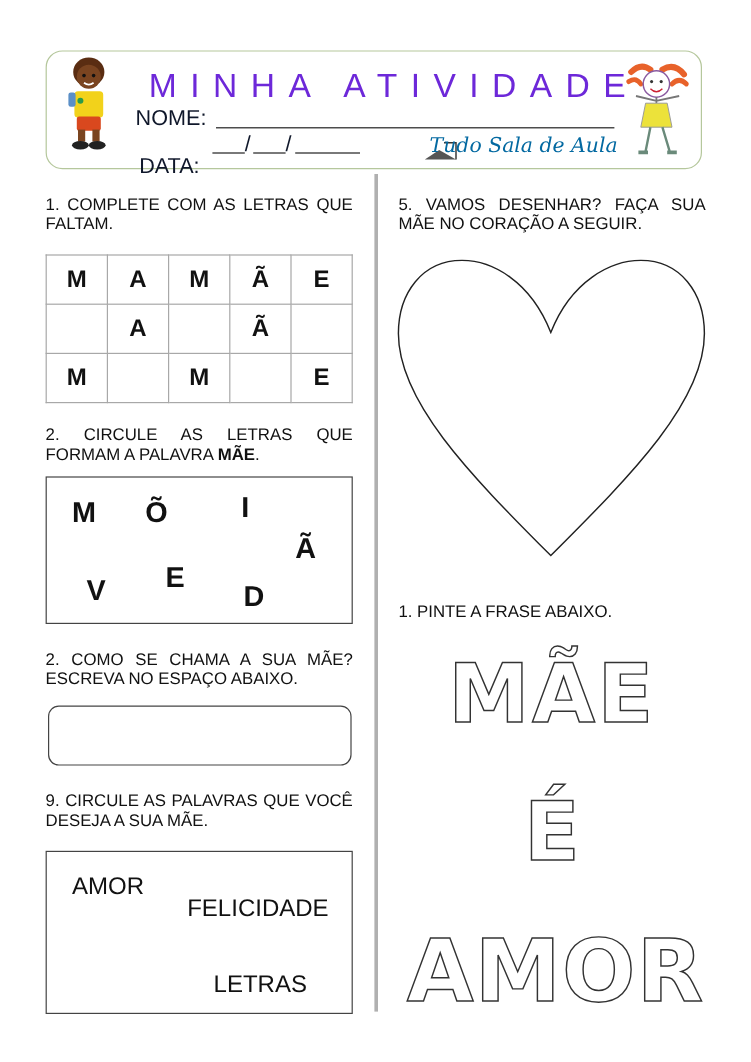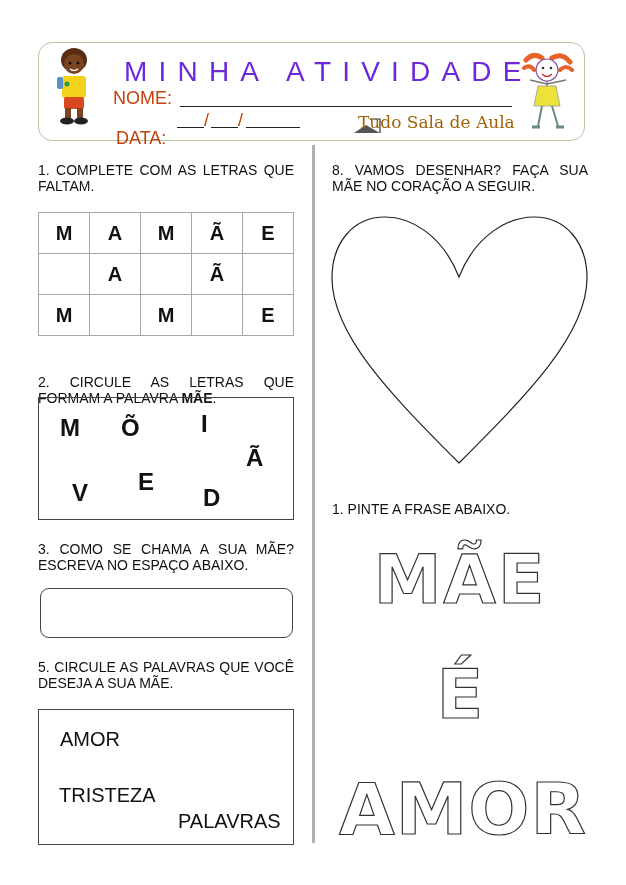--- a/index.html
+++ b/index.html
@@ -1,22 +1,22 @@
 <!DOCTYPE html>
 <html><head>
 <meta charset="utf-8">
 <style>
   html, body { margin:0; padding:0; background:#ffffff; }
   body { width:626px; height:885px; position:relative; overflow:hidden; font-family:"Liberation Sans", sans-serif; color:#111; }
   .abs { position:absolute; }
   .header-box { left:38px; top:42px; width:547px; height:99px; border:1.5px solid #b5c79c; border-radius:14px; box-sizing:border-box; }
   .title { left:124px; top:56px; font-size:28px; letter-spacing:11.2px; white-space:nowrap; color:#6d28d9; }
-  .field-label { font-size:18px; color:#c2410c; white-space:nowrap; }
+  .field-label { font-size:18px; color:#0f172a; white-space:nowrap; }
   .underline { border-bottom:1.5px solid #222; height:0; }
-  .logo { left:358px; top:112px; font-family:"DejaVu Serif", serif; font-size:17px; color:#a16207; white-space:nowrap; }
+  .logo { left:358px; top:112px; font-family:"DejaVu Serif", serif; font-style:italic; font-size:17px; color:#0369a1; white-space:nowrap; }
   .divider { left:312px; top:145px; width:3px; height:698px; background:#b0b0b0; }
   .q { font-size:14px; line-height:16px; color:#111; text-align:justify; text-align-last:left; }
   table.letters { border-collapse:collapse; position:absolute; left:38px; top:212px; }
   table.letters td { width:50px; height:40px; border:1px solid #a8a8a8; text-align:center; vertical-align:middle; font-weight:bold; font-size:20px; padding:0; }
   .box { border:1.5px solid #444; box-sizing:border-box; }
   .scatter-letter { font-weight:bold; font-size:24px; color:#111; }
   .word { font-size:20px; color:#111; white-space:nowrap; }
   .outline-word { font-family:"DejaVu Sans", sans-serif; font-weight:bold; color:#fff; -webkit-text-stroke:1.2px #333; white-space:nowrap; text-align:center; }
 </style>
 </head>
@@ -93,44 +93,44 @@
   <tr>
     <td>M</td>
     <td></td>
     <td>M</td>
     <td></td>
     <td>E</td>
   </tr>
 </tbody>
   </table>
 
-<div class="abs q" style="left:38px;top:374px;width:256px">
+<div class="abs q" style="left:38px;top:354px;width:256px">
   <span>2. CIRCULE AS LETRAS QUE FORMAM A PALAVRA </span><b>MÃE</b><span>.</span>
 </div>
 <div class="abs box" style="left:38px;top:397px;width:256px;height:123px">
   <span class="abs scatter-letter" style="left:21px;top:16px">M</span>
   <span class="abs scatter-letter" style="left:82px;top:16px">Õ</span>
   <span class="abs scatter-letter" style="left:162px;top:12px">I</span>
   <span class="abs scatter-letter" style="left:207px;top:46px">Ã</span>
   <span class="abs scatter-letter" style="left:33px;top:81px">V</span>
   <span class="abs scatter-letter" style="left:99px;top:70px">E</span>
   <span class="abs scatter-letter" style="left:164px;top:86px">D</span>
 </div>
 
-<div class="abs q" style="left:38px;top:541px;width:256px">3. COMO SE CHAMA A SUA MÃE? ESCREVA NO ESPAÇO ABAIXO.</div>
+<div class="abs q" style="left:38px;top:541px;width:256px">2. COMO SE CHAMA A SUA MÃE? ESCREVA NO ESPAÇO ABAIXO.</div>
 <div class="abs box" style="left:40px;top:588px;width:253px;height:50px;border-radius:9px"></div>
 
-<div class="abs q" style="left:38px;top:659px;width:256px">5. CIRCULE AS PALAVRAS QUE VOCÊ DESEJA A SUA MÃE.</div>
+<div class="abs q" style="left:38px;top:659px;width:256px">9. CIRCULE AS PALAVRAS QUE VOCÊ DESEJA A SUA MÃE.</div>
 <div class="abs box" style="left:38px;top:709px;width:256px;height:136px">
   <span class="abs word" style="left:21px;top:18px">AMOR</span>
-  <span class="abs word" style="left:20px;top:74px">TRISTEZA</span>
-  <span class="abs word" style="left:139px;top:100px">PALAVRAS</span>
+  <span class="abs word" style="left:117px;top:36px">FELICIDADE</span>
+  <span class="abs word" style="left:139px;top:100px">LETRAS</span>
 </div>
 
-<div class="abs q" style="left:332px;top:162px;width:256px">8. VAMOS DESENHAR? FAÇA SUA MÃE NO CORAÇÃO A SEGUIR.</div>
+<div class="abs q" style="left:332px;top:162px;width:256px">5. VAMOS DESENHAR? FAÇA SUA MÃE NO CORAÇÃO A SEGUIR.</div>
 <svg class="abs" style="left:330px;top:214px" width="260" height="252" viewBox="0 0 260 252">
   <path d="M129 63 C112 20 80 3 55 3 C22 3 2 30 2 64 C2 120 60 180 129 249 C198 180 257 120 257 64 C257 30 237 3 204 3 C179 3 146 20 129 63 Z" fill="#fff" stroke="#222" stroke-width="1.2"></path>
 </svg>
 
 <div class="abs q" style="left:332px;top:501px;width:256px">1. PINTE A FRASE ABAIXO.</div>
 <div class="abs outline-word" style="left:332px;top:540px;width:256px;font-size:68px;letter-spacing:2px">MÃE</div>
 <div class="abs outline-word" style="left:332px;top:655px;width:256px;font-size:68px">É</div>
 <div class="abs outline-word" style="left:330px;top:767px;width:266px;font-size:72px;letter-spacing:1px">AMOR</div>
 
 </body></html>

